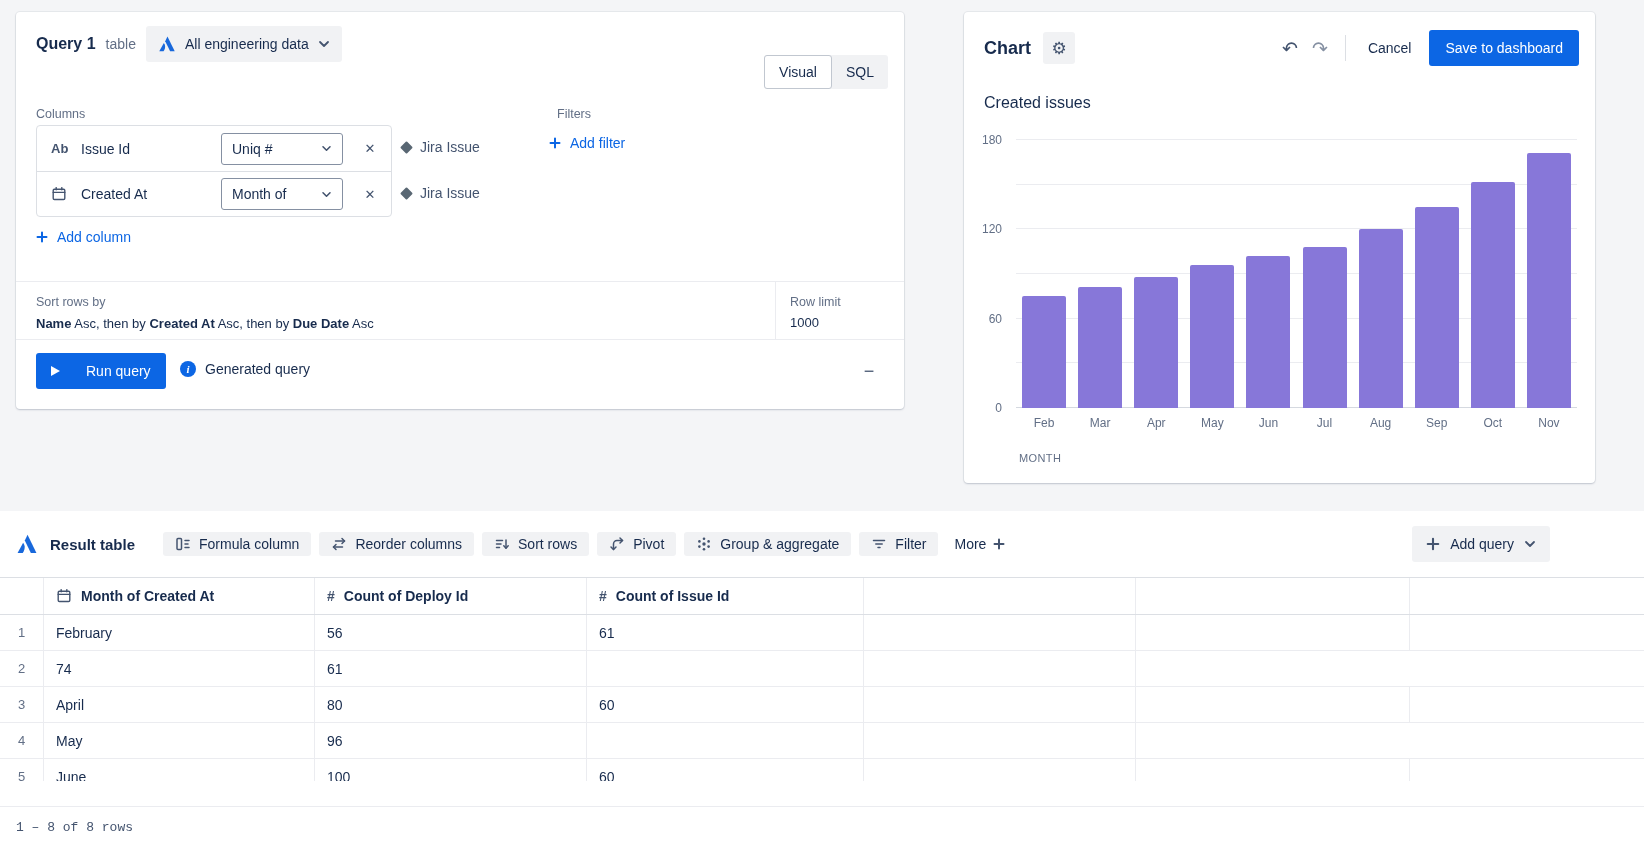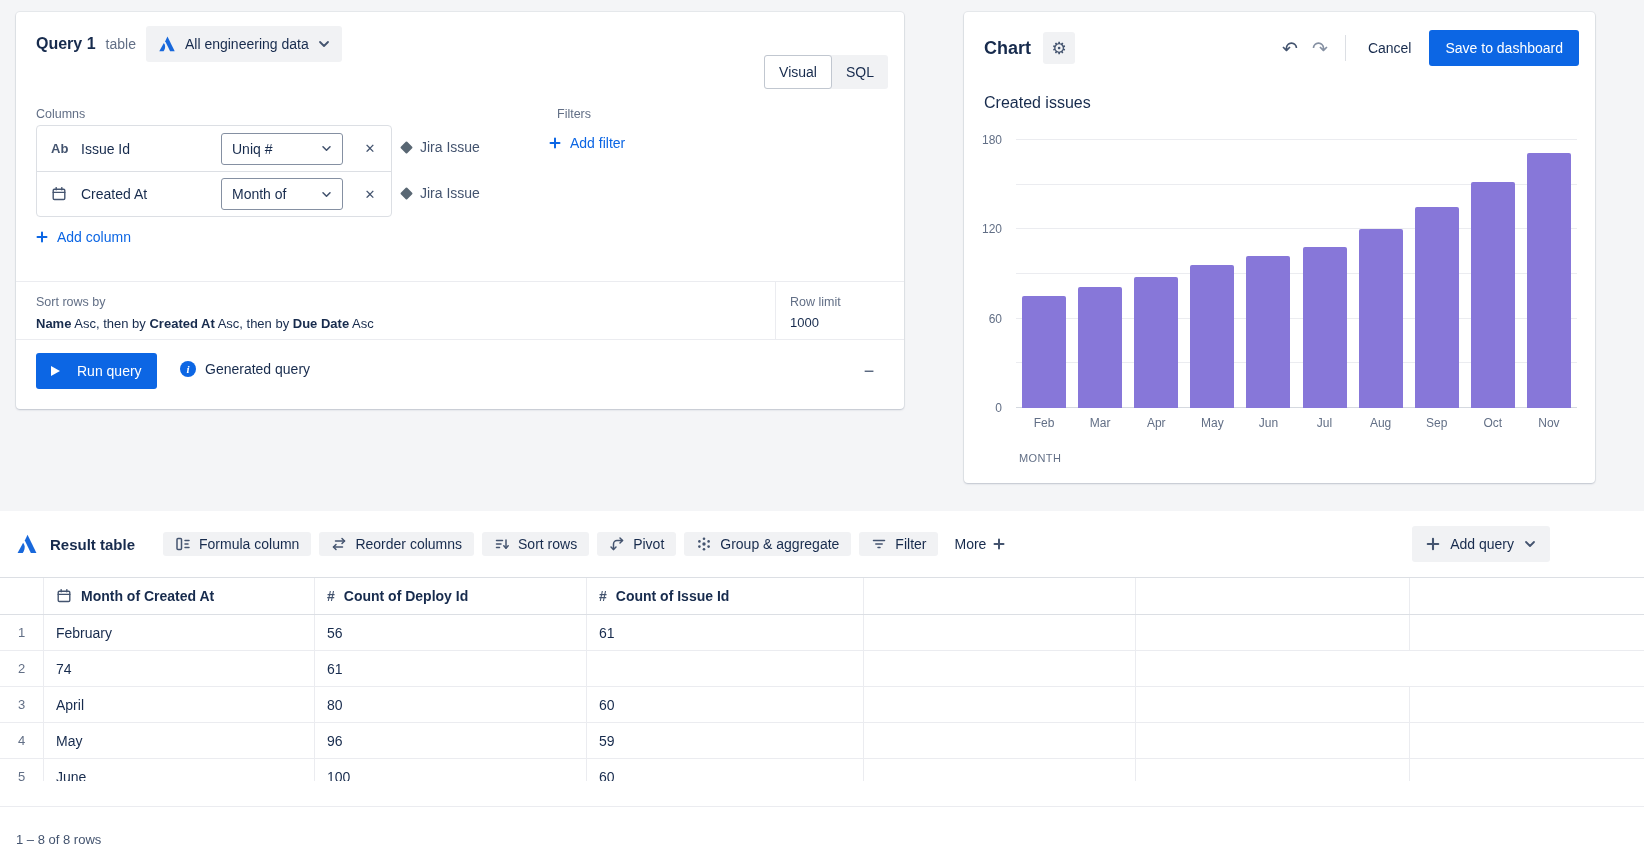--- a/index.html
+++ b/index.html
@@ -45,21 +45,21 @@
   .add-filter { left:533px; top:123px; }
 
   .divider-h { position:absolute; left:0; width:100%; height:1px; background:#EBECF0; }
   .div1 { top:269px; } .div2 { top:327px; }
   .divider-v { position:absolute; left:759px; top:269px; width:1px; height:58px; background:#EBECF0; }
 
   .sort-text { position:absolute; left:20px; top:304px; font-size:13px; color:#172B4D;text-align:center; }
   .sort-text b { font-weight:700; }
   .rowlimit-value { position:absolute; left:774px; top:303px; font-size:13px; }
 
-  .run-btn { position:absolute; left:20px; top:341px; height:36px; padding:0 15px; background:#0C66E4; color:#fff; border:none; border-radius:3px; display:flex; align-items:center; gap:17px; font-size:14px; font-weight:500; cursor:pointer; }
+  .run-btn { position:absolute; left:20px; top:341px; height:36px; padding:0 15px; background:#0C66E4; color:#fff; border:none; border-radius:3px; display:flex; align-items:center; gap:26px; font-size:14px; font-weight:500; cursor:pointer; }
   .play-triangle { width:0; height:0; border-left:9px solid #fff; border-top:5.5px solid transparent; border-bottom:5.5px solid transparent; }
   .generated { position:absolute; left:164px; top:349px; display:flex; align-items:center; gap:9px; font-size:14px; }
   .info-icon { width:16px; height:16px; border-radius:50%; background:#0C66E4; color:#fff; display:flex; align-items:center; justify-content:center; font-size:11px; font-weight:700; font-style:italic; font-family:"Liberation Serif",serif; }
   .collapse-btn { position:absolute; right:22px; top:346px; width:26px; height:26px; display:flex; align-items:center; justify-content:center; font-size:18px; color:#44546F; background:none; border:none; cursor:pointer; }
 
   
   .c-header { position:absolute; left:20px; top:20px; display:flex; align-items:center; gap:12px; }
   .c-title { font-size:18px; font-weight:700; }
   .gear-btn { width:32px; height:32px; background:#F1F2F4; border:none; border-radius:3px; font-size:17px; color:#44546F; display:flex; align-items:center; justify-content:center; cursor:pointer; }
   .c-actions { position:absolute; right:16px; top:18px; display:flex; align-items:center; height:36px; }
@@ -94,21 +94,21 @@
   .thead, .trow { display:grid; grid-template-columns:44px 271px 272px 277px 272px 274px 234px; }
   .thead { height:38px; border-top:1px solid #DCDFE4; border-bottom:1px solid #DCDFE4; }
   .th { display:flex; align-items:center; gap:9px; padding:0 12px; font-size:14px; font-weight:600; border-right:1px solid #EBECF0; }
   .th:last-child { border-right:none; }
   .tbody { height:166px; overflow:hidden; }
   .trow { height:36px; border-bottom:1px solid #EBECF0; }
   .td { display:flex; align-items:center; padding:0 12px; font-size:14px; border-right:1px solid #EBECF0; }
   .td:last-child { border-right:none; }
   .td.num { justify-content:center; color:#626F86; font-size:13px; padding:0; }
   .hash { color:#44546F; font-weight:700; font-size:14px; }
-  .table-footer { position:absolute; left:0; top:295px; width:100%; height:41px; border-top:1px solid #EBECF0; display:flex; align-items:flex-end; padding-left:16px; font-size:13px; color:#44546F; background:#fff; }
+  .table-footer { position:absolute; left:0; top:295px; width:100%; height:41px; border-top:1px solid #EBECF0; display:flex; align-items:center; padding-left:16px; font-size:13px; color:#44546F; background:#fff;font-family:Liberation Mono, monospace; }
 </style>
 </head>
 <body>
 
 <div class="screen">
   <div class="top-area">
 
     <section class="card query-card">
       <div class="q-header">
         <span class="q-title">Query 1</span>
@@ -464,21 +464,20 @@
           <div class="td">80</div>
           <div class="td">60</div>
           <div class="td"></div>
           <div class="td"></div>
           <div class="td"></div>
         </div>
         <div class="trow">
           <div class="td num">4</div>
           <div class="td">May</div>
           <div class="td">96</div>
-          <div class="td">59</div>
           <div class="td"></div>
           <div class="td"></div>
           <div class="td"></div>
         </div>
         <div class="trow">
           <div class="td num">5</div>
           <div class="td">June</div>
           <div class="td">100</div>
           <div class="td">60</div>
           <div class="td"></div>

